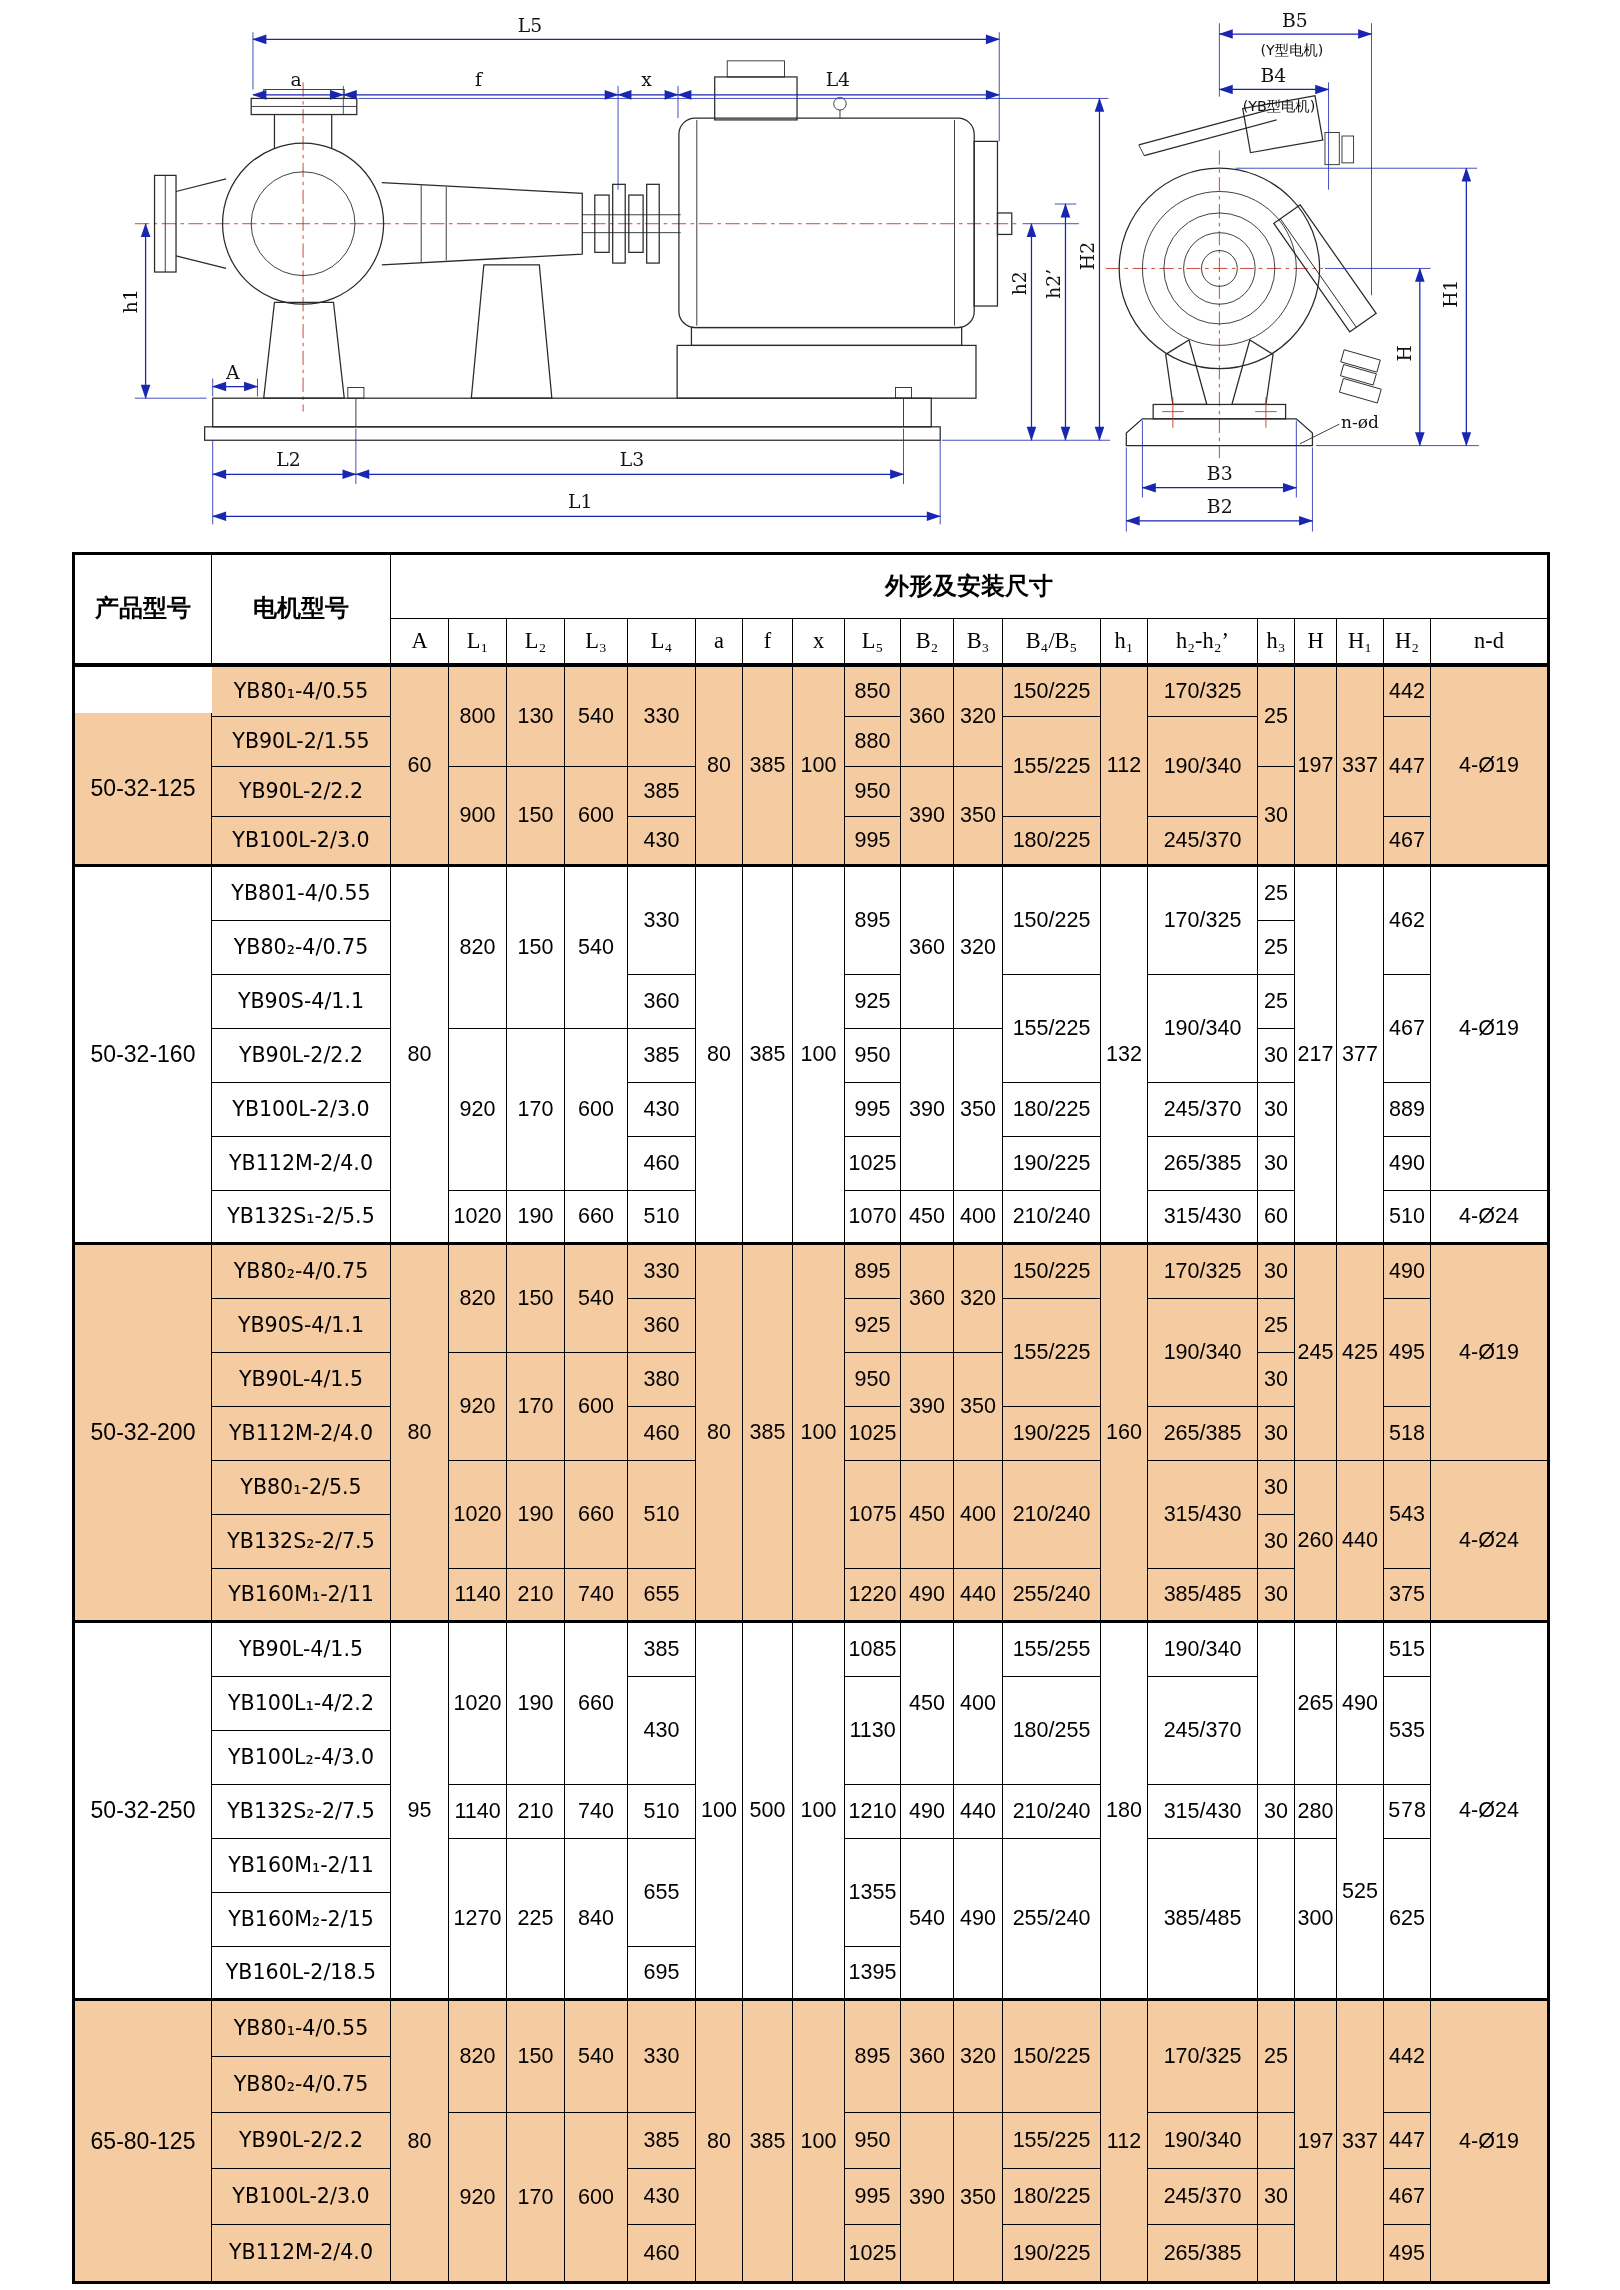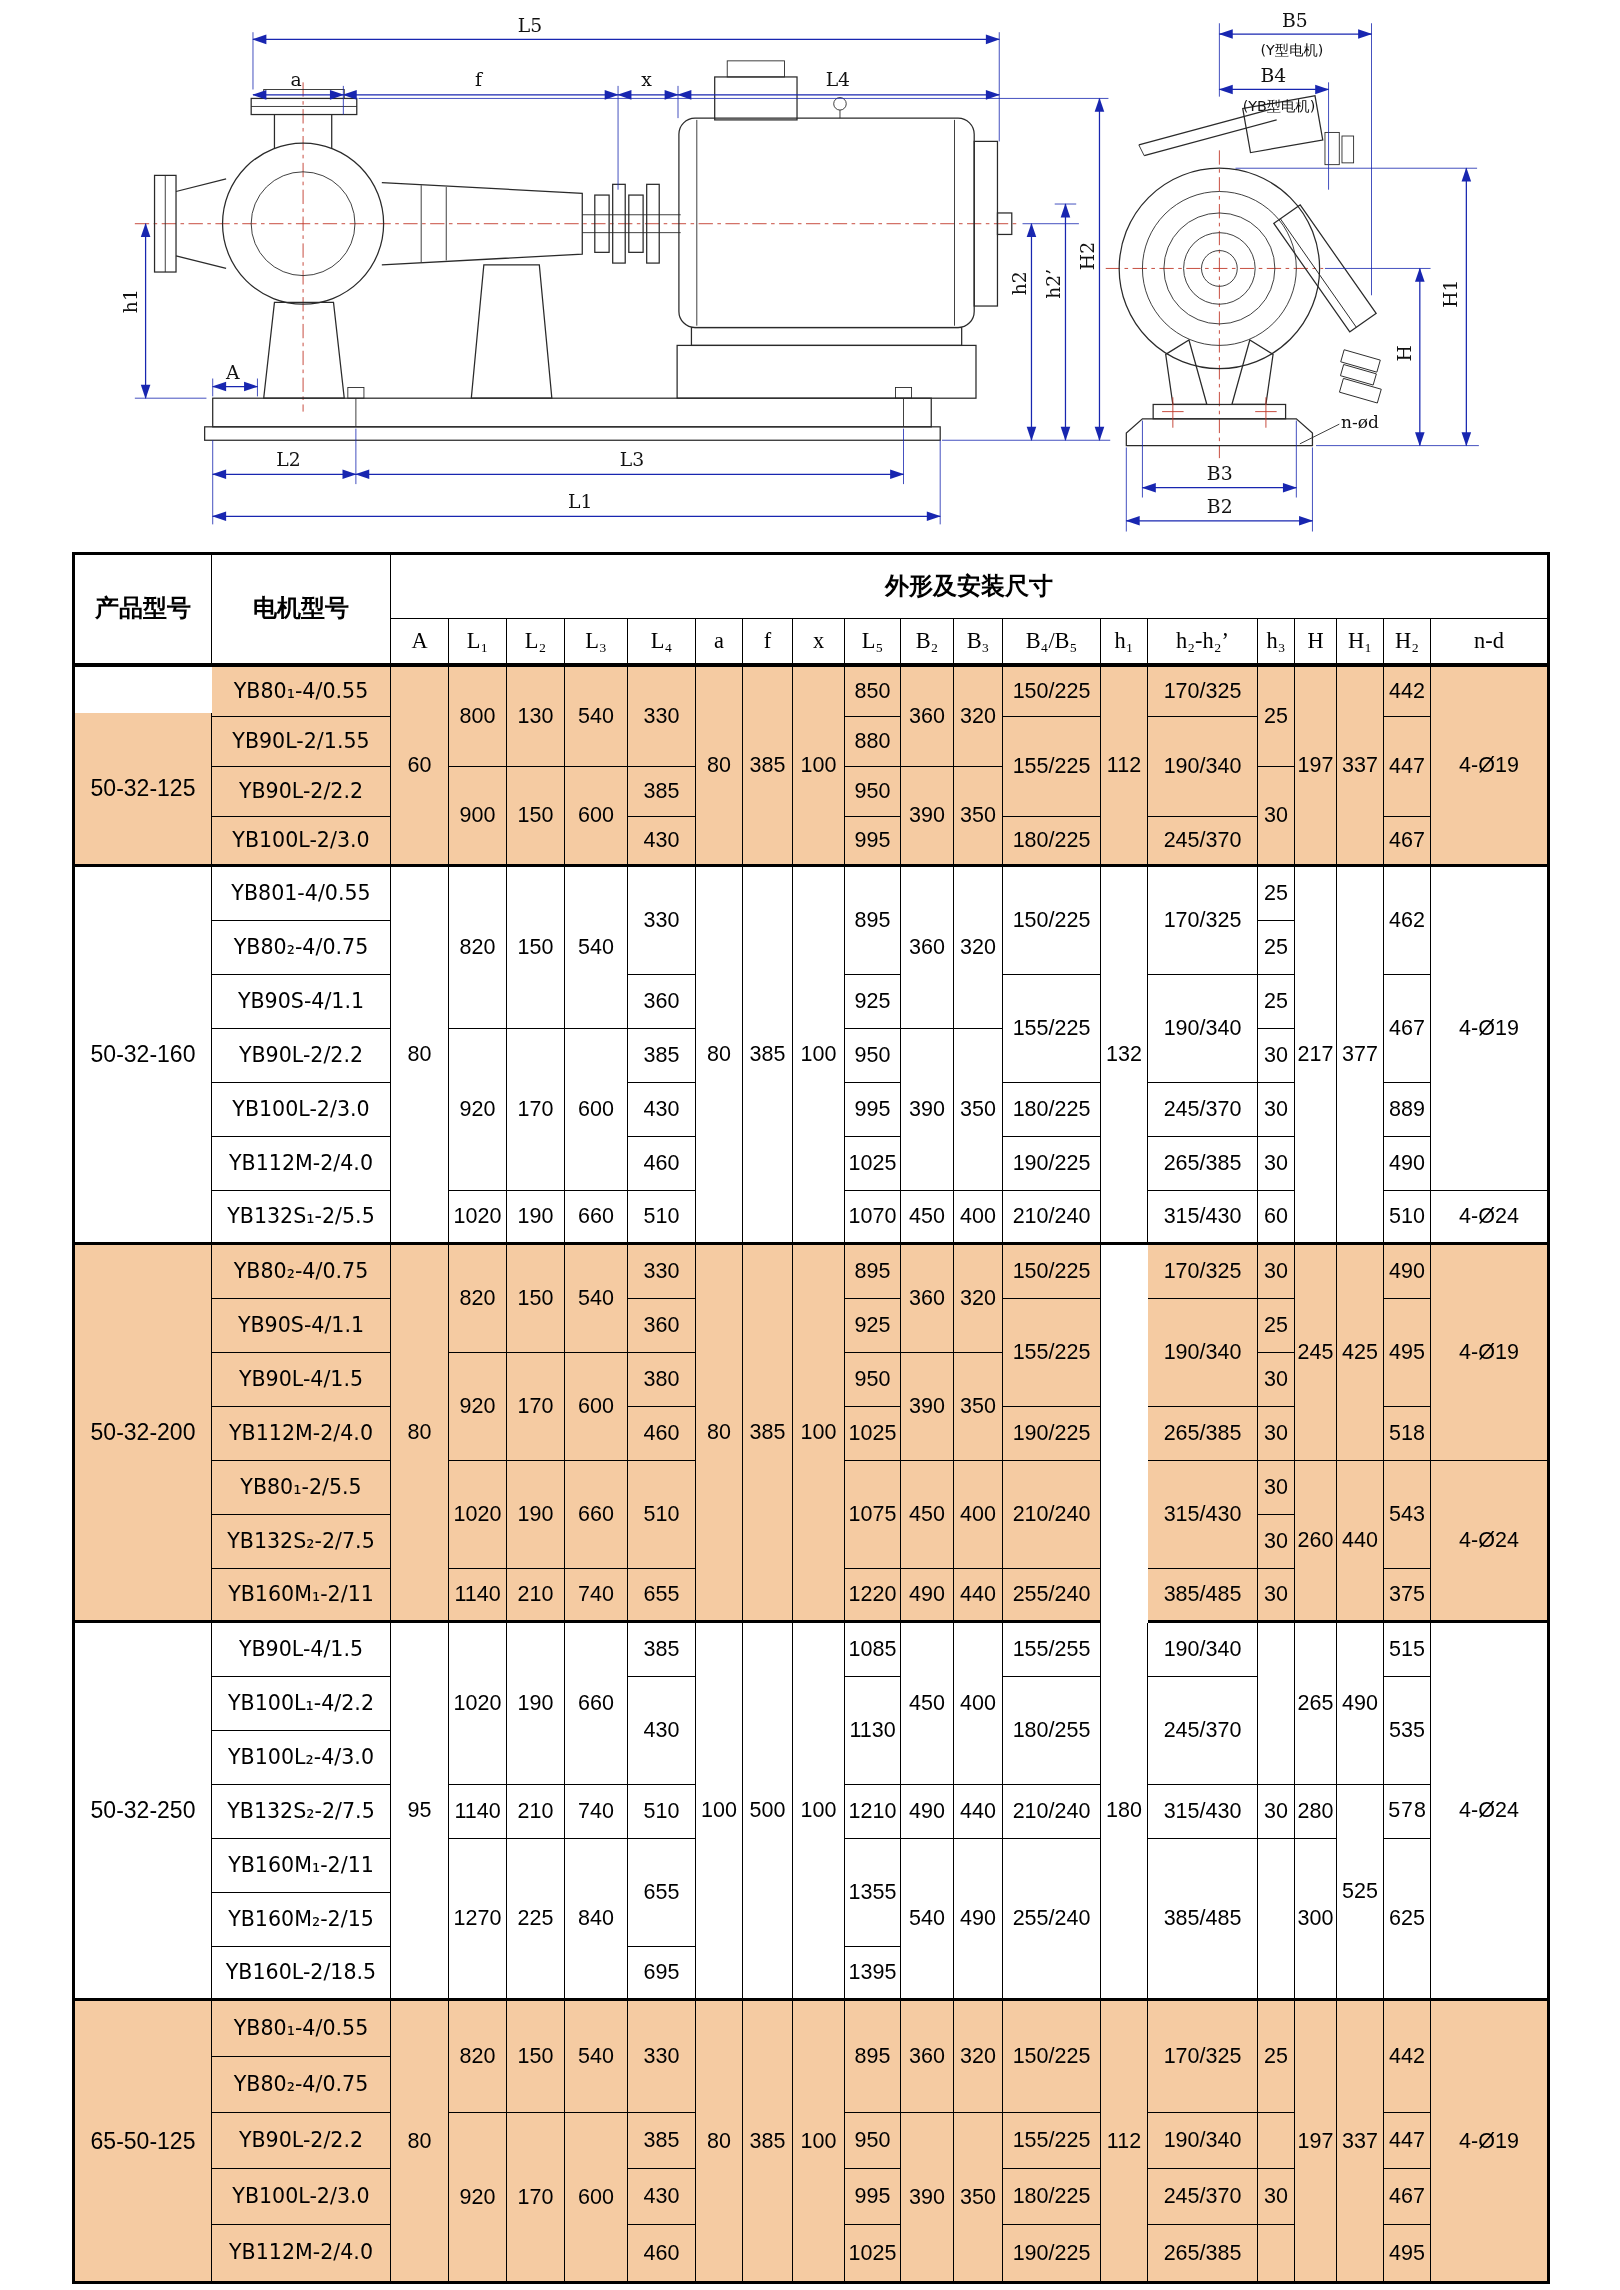--- a/index.html
+++ b/index.html
@@ -396,20 +396,21 @@
       <div class="c num sh ge" style="grid-area: 20 / 12;">490</div>
       <div class="c num sh" style="grid-area: 14 / 13 / span 2;">320</div>
       <div class="c num sh" style="grid-area: 16 / 13 / span 2;">350</div>
       <div class="c num sh" style="grid-area: 18 / 13 / span 2;">400</div>
       <div class="c num sh ge" style="grid-area: 20 / 13;">440</div>
       <div class="c num sh" style="grid-area: 14 / 14;">150/225</div>
       <div class="c num sh" style="grid-area: 15 / 14 / span 2;">155/225</div>
       <div class="c num sh" style="grid-area: 17 / 14;">190/225</div>
       <div class="c num sh" style="grid-area: 18 / 14 / span 2;">210/240</div>
       <div class="c num sh ge" style="grid-area: 20 / 14;">255/240</div>
+      <div class="c num sh ge" style="grid-area: 14 / 15 / span 7;">160</div>
       <div class="c num sh" style="grid-area: 14 / 16;">170/325</div>
       <div class="c num sh" style="grid-area: 15 / 16 / span 2;">190/340</div>
       <div class="c num sh" style="grid-area: 17 / 16;">265/385</div>
       <div class="c num sh" style="grid-area: 18 / 16 / span 2;">315/430</div>
       <div class="c num sh ge" style="grid-area: 20 / 16;">385/485</div>
       <div class="c num sh" style="grid-area: 14 / 17;">30</div>
       <div class="c num sh" style="grid-area: 15 / 17;">25</div>
       <div class="c num sh" style="grid-area: 16 / 17;">30</div>
       <div class="c num sh" style="grid-area: 17 / 17;">30</div>
       <div class="c num sh" style="grid-area: 18 / 17;">30</div>
@@ -478,21 +479,21 @@
       <div class="c num" style="grid-area: 21 / 18 / span 3;">265</div>
       <div class="c num" style="grid-area: 24 / 18;">280</div>
       <div class="c num ge" style="grid-area: 25 / 18 / span 3;">300</div>
       <div class="c num" style="grid-area: 21 / 19 / span 3;">490</div>
       <div class="c num ge" style="grid-area: 24 / 19 / span 4;">525</div>
       <div class="c num" style="grid-area: 21 / 20;">515</div>
       <div class="c num" style="grid-area: 22 / 20 / span 2;">535</div>
       <div class="c num" style="grid-area: 24 / 20; font-family: Liberation Mono, monospace;">578</div>
       <div class="c num ge" style="grid-area: 25 / 20 / span 3;">625</div>
       <div class="c num ge lastcol" style="grid-area: 21 / 21 / span 7;">4-Ø24</div>
-      <div class="c mod sh lastrow" style="grid-area: 28 / 1 / span 5;">65-50-125</div>
+      <div class="c mod sh lastrow" style="grid-area: 28 / 1 / span 5;">65-80-125</div>
       <div class="c mot sh" style="grid-area: 28 / 2;">YB80₁-4/0.55</div>
       <div class="c mot sh" style="grid-area: 29 / 2;">YB80₂-4/0.75</div>
       <div class="c mot sh" style="grid-area: 30 / 2;">YB90L-2/2.2</div>
       <div class="c mot sh" style="grid-area: 31 / 2;">YB100L-2/3.0</div>
       <div class="c mot sh lastrow" style="grid-area: 32 / 2;">YB112M-2/4.0</div>
       <div class="c num sh lastrow" style="grid-area: 28 / 3 / span 5;">80</div>
       <div class="c num sh" style="grid-area: 28 / 4 / span 2;">820</div>
       <div class="c num sh lastrow" style="grid-area: 30 / 4 / span 3;">920</div>
       <div class="c num sh" style="grid-area: 28 / 5 / span 2;">150</div>
       <div class="c num sh lastrow" style="grid-area: 30 / 5 / span 3;">170</div>

